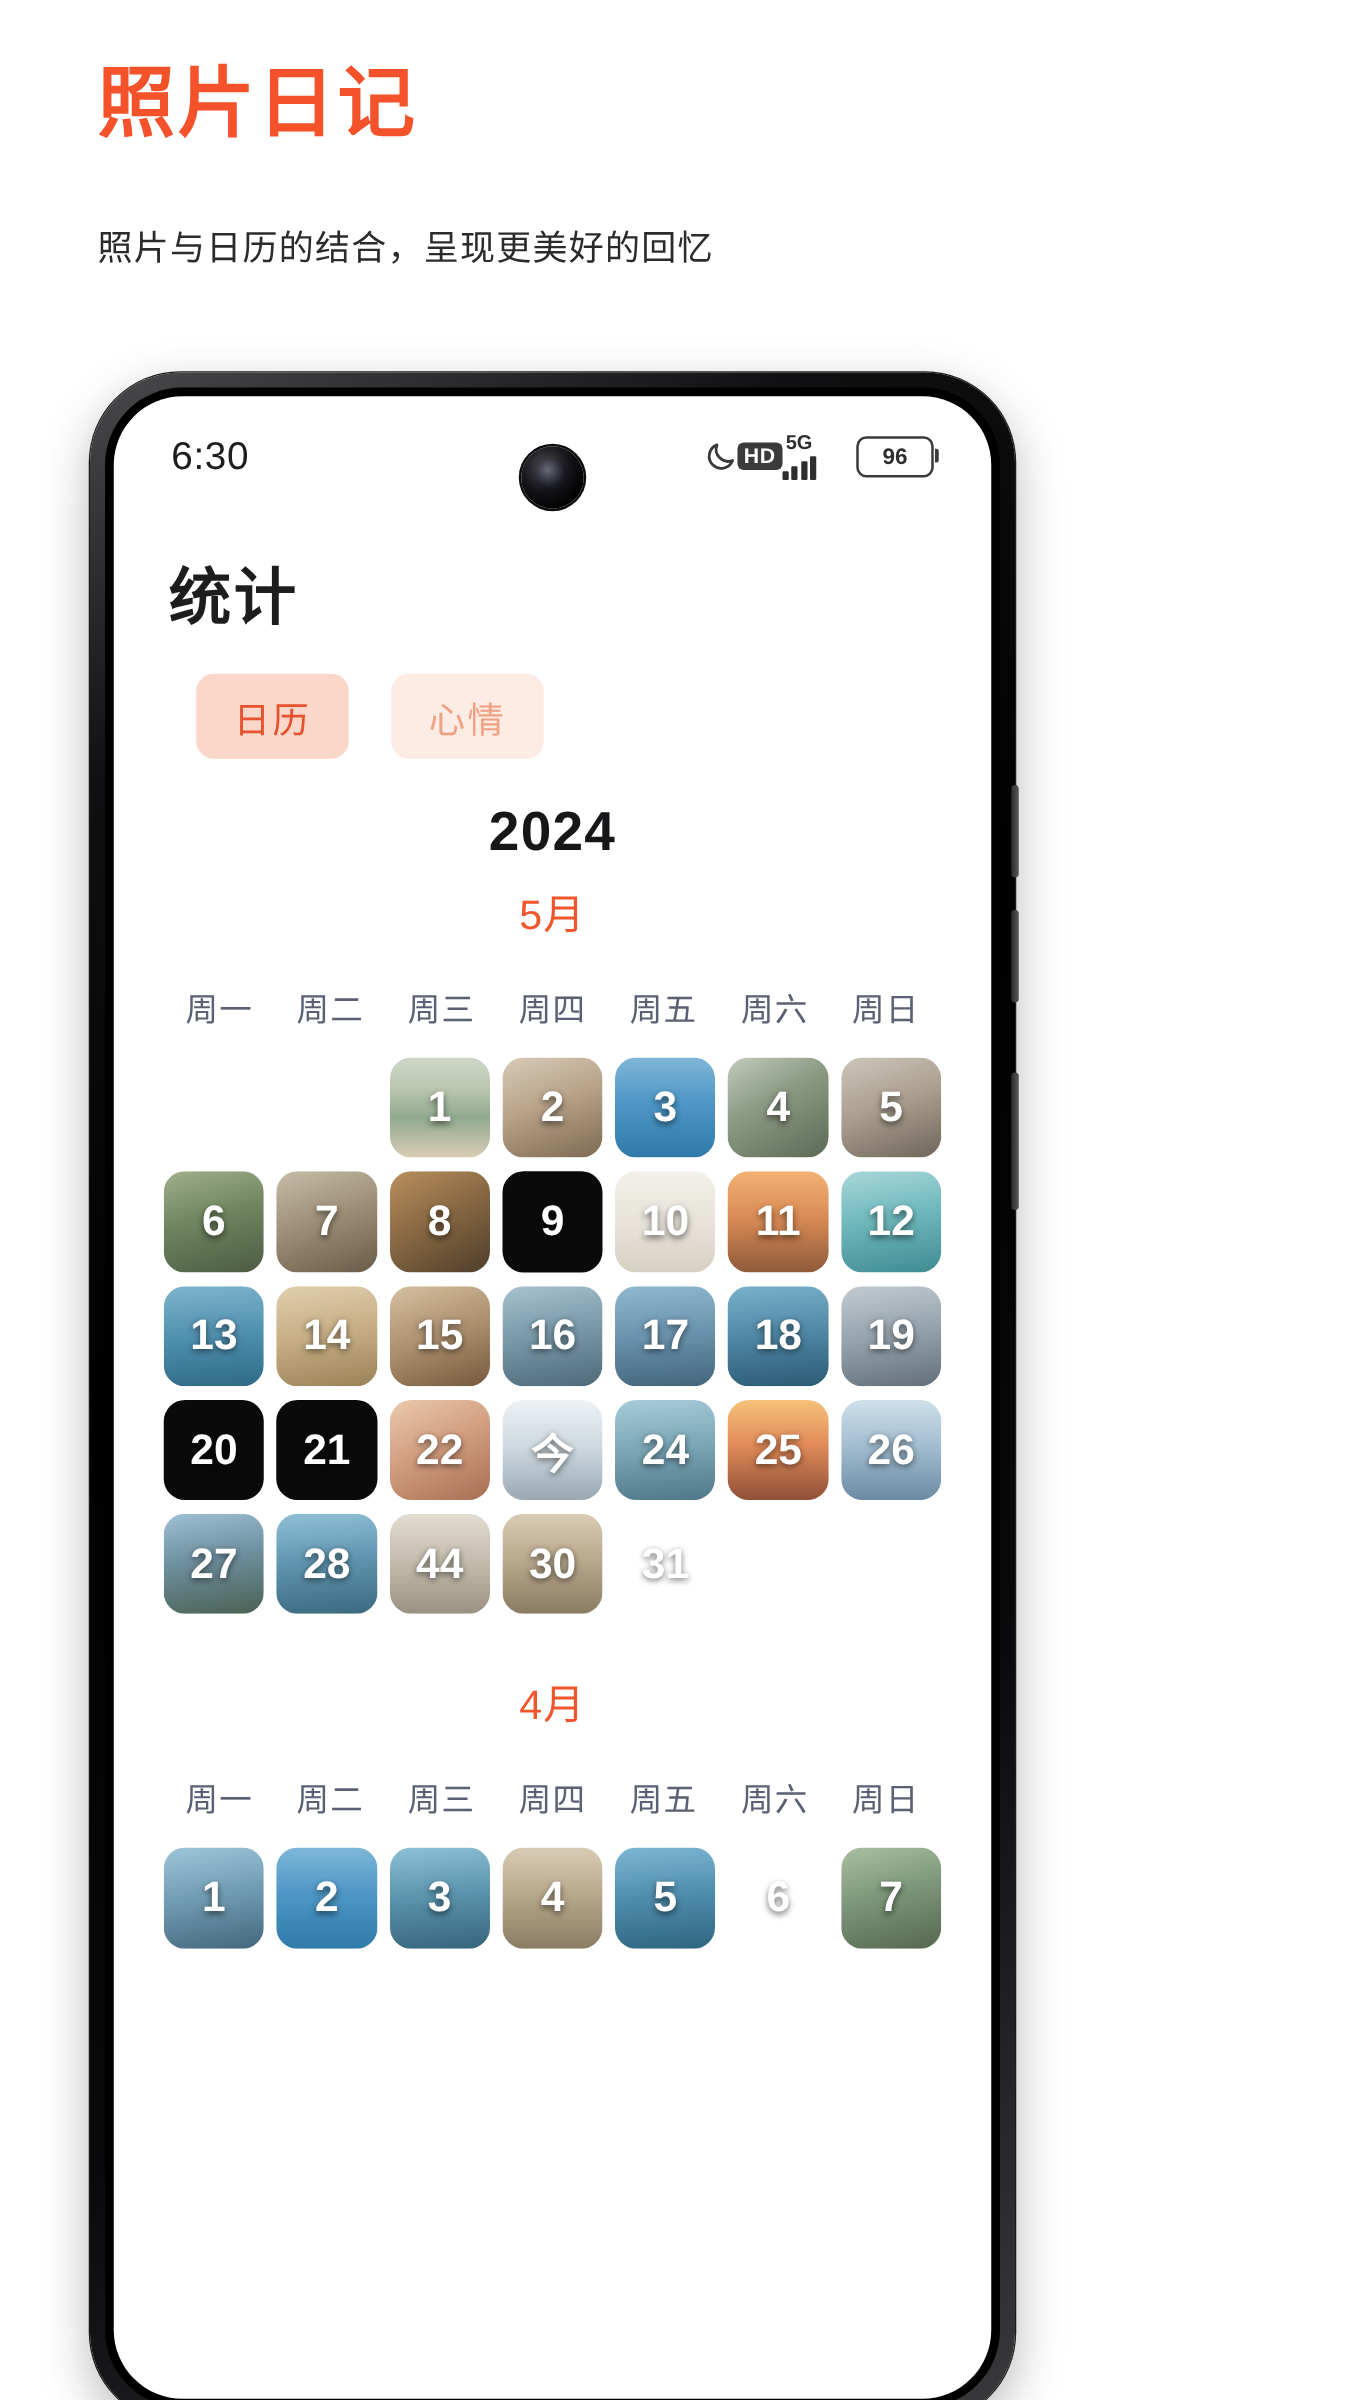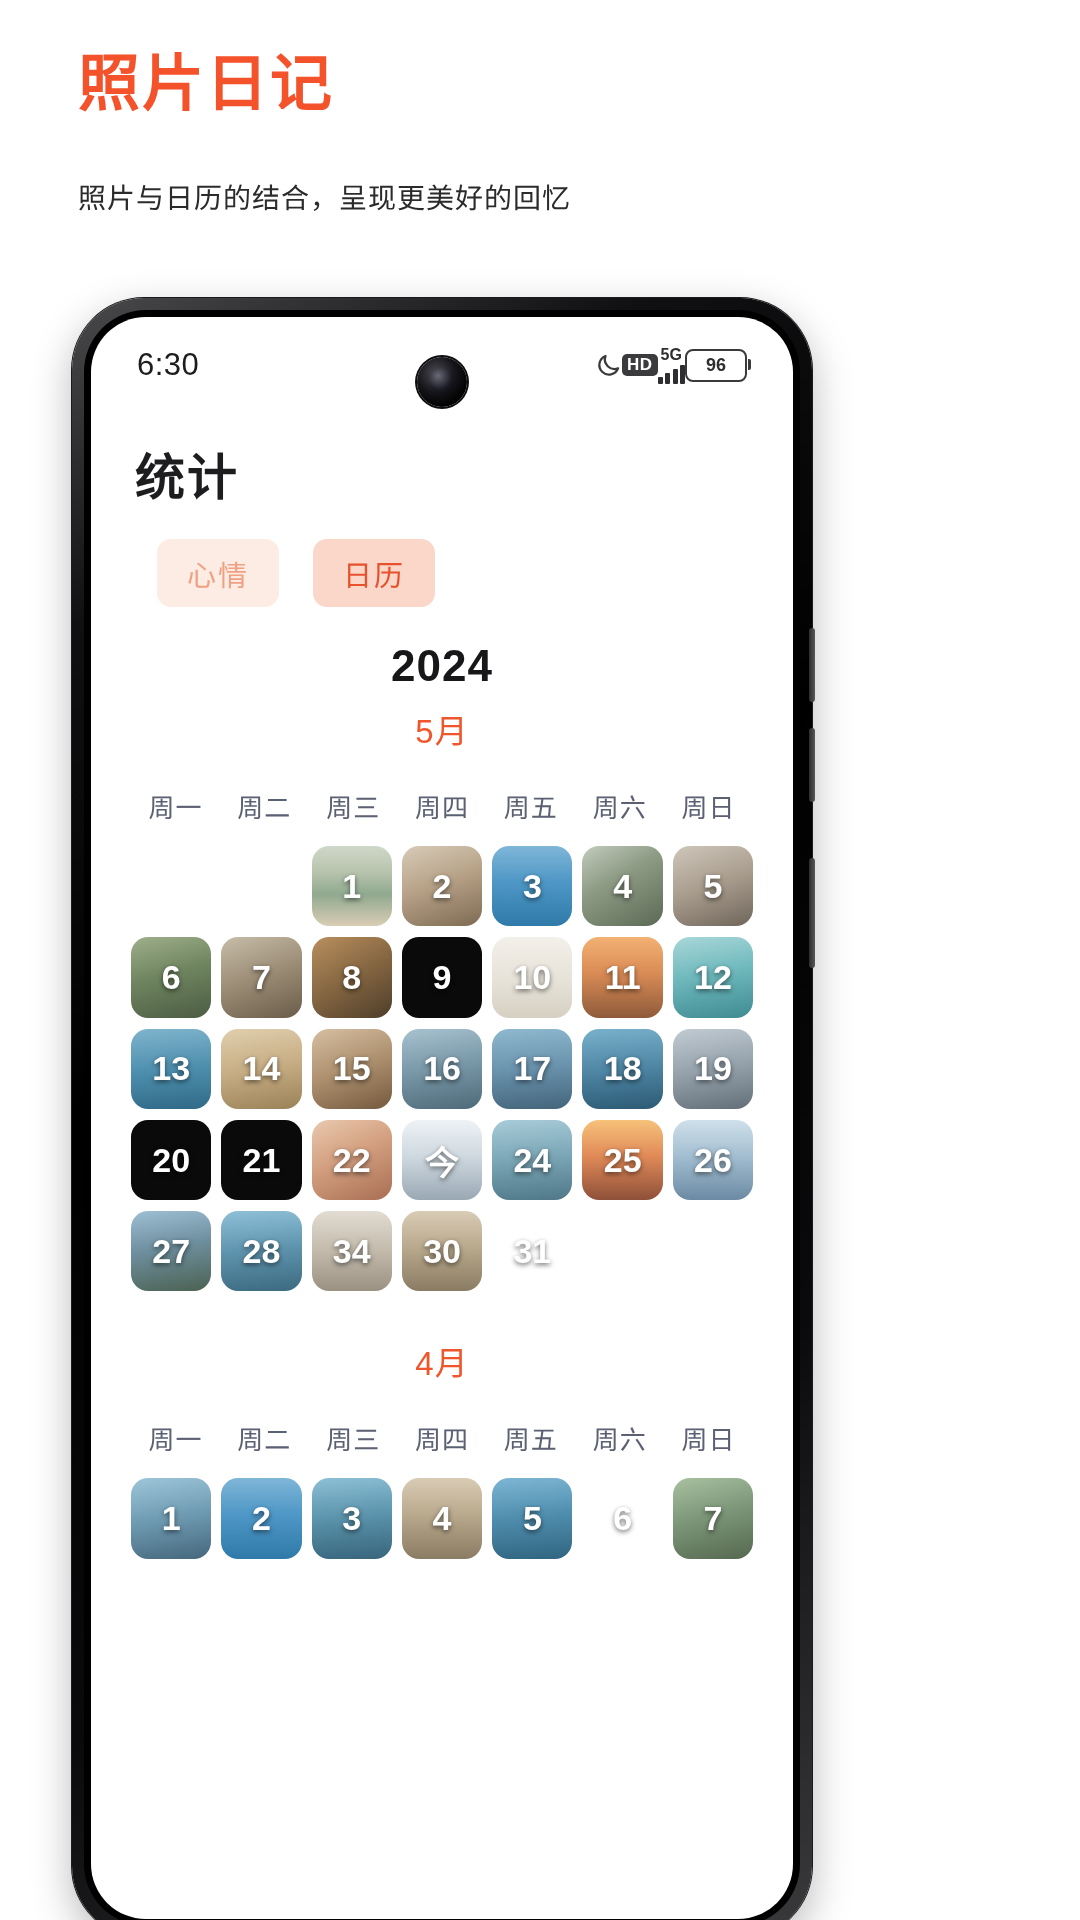--- a/index.html
+++ b/index.html
@@ -48,21 +48,21 @@
   .badge-hd{
     background:#3b3b3e;color:#fff;font-size:17px;font-weight:700;
     border-radius:5px;padding:2px 5px;line-height:1.05;letter-spacing:.5px;
   }
   .sig-wrap{display:flex;flex-direction:column;align-items:center;line-height:1;}
   .sig-5g{font-size:16px;font-weight:700;color:#2e2e30;margin-bottom:1px;letter-spacing:0;}
   .sig-bars{display:flex;align-items:flex-end;gap:2.5px;height:20px;}
   .sig-bars i{display:block;width:5px;background:#2e2e30;border-radius:1px;}
   .battery{
     width:58px;height:29px;border:2.5px solid #3a3a3c;border-radius:8px;
-    display:flex;align-items:center;justify-content:center;position:relative;
+    display:flex;align-items:center;justify-content:center;position:relative;margin-left:32px;
   }
   .battery span{font-size:18px;font-weight:600;color:#2e2e30;}
   .battery::after{
     content:"";position:absolute;right:-6px;top:8px;width:3px;height:11px;
     background:#3a3a3c;border-radius:0 2px 2px 0;
   }
   
   .punch{
     position:absolute;left:50%;top:40px;transform:translateX(-50%);
     width:50px;height:50px;border-radius:50%;
@@ -142,22 +142,22 @@
           </div>
           <div class="battery">
             <span>96</span>
           </div>
         </div>
       </div>
 
       <div class="app">
         <div class="page-title">统计</div>
         <div class="tabs" id="tab-bar">
+            <div class="tab tab-active">日历</div>
             <div class="tab tab-idle">心情</div>
-            <div class="tab tab-active">日历</div>
           </div>
         <div id="months">
             <div>
               <div class="month-head">
                 <div class="m-year">2024</div>
                 <div class="m-name">5月</div>
               </div>
               <div class="weekdays">
                 <div>周一</div>
                 <div>周二</div>
@@ -335,21 +335,21 @@
                 </div>
                 <div class="cell">
                   <div class="day">
                     <div class="ph" style="background: linear-gradient(175deg, rgb(143, 192, 216) 0%, rgb(95, 148, 174) 48%, rgb(59, 106, 128) 100%);"></div>
                     <span class="num">28</span>
                   </div>
                 </div>
                 <div class="cell">
                   <div class="day">
                     <div class="ph" style="background: linear-gradient(rgb(226, 220, 210) 0%, rgb(196, 187, 173) 48%, rgb(154, 145, 130) 100%);"></div>
-                    <span class="num">34</span>
+                    <span class="num">44</span>
                   </div>
                 </div>
                 <div class="cell">
                   <div class="day">
                     <div class="ph" style="background: linear-gradient(rgb(217, 204, 181) 0%, rgb(185, 169, 141) 45%, rgb(138, 124, 99) 100%);"></div>
                     <span class="num">30</span>
                   </div>
                 </div>
                 <div class="cell">
                   <div class="day">

